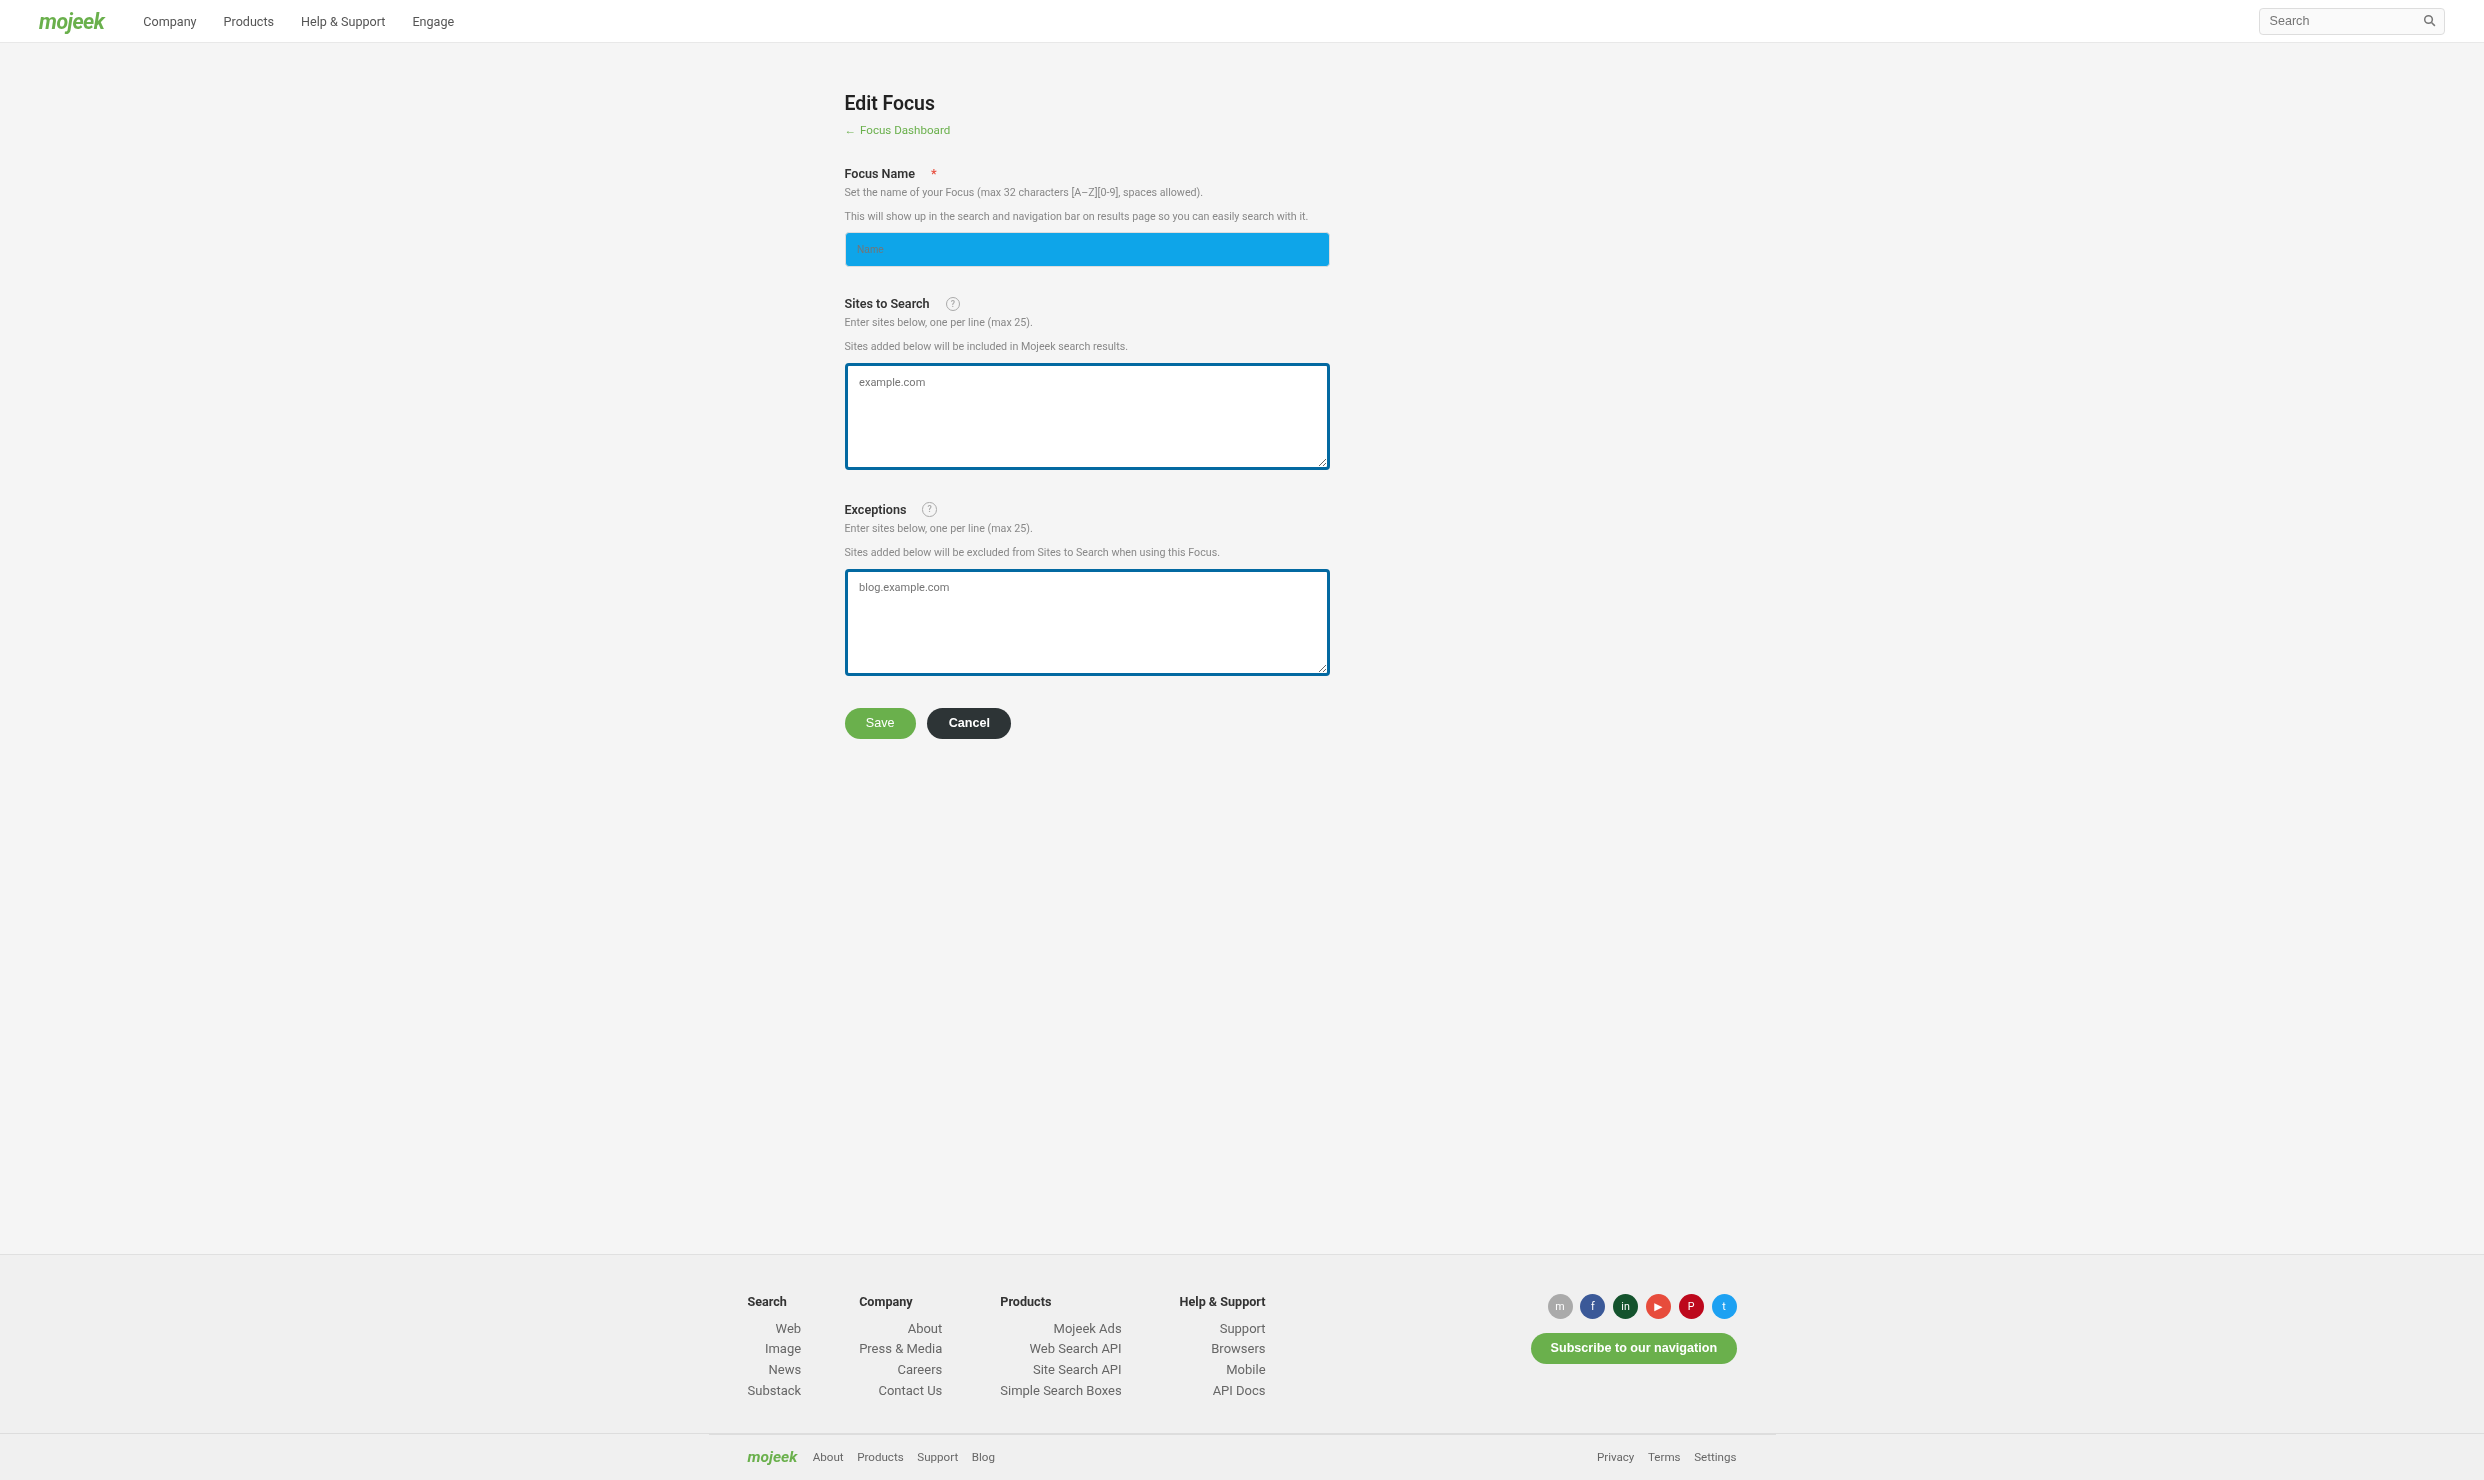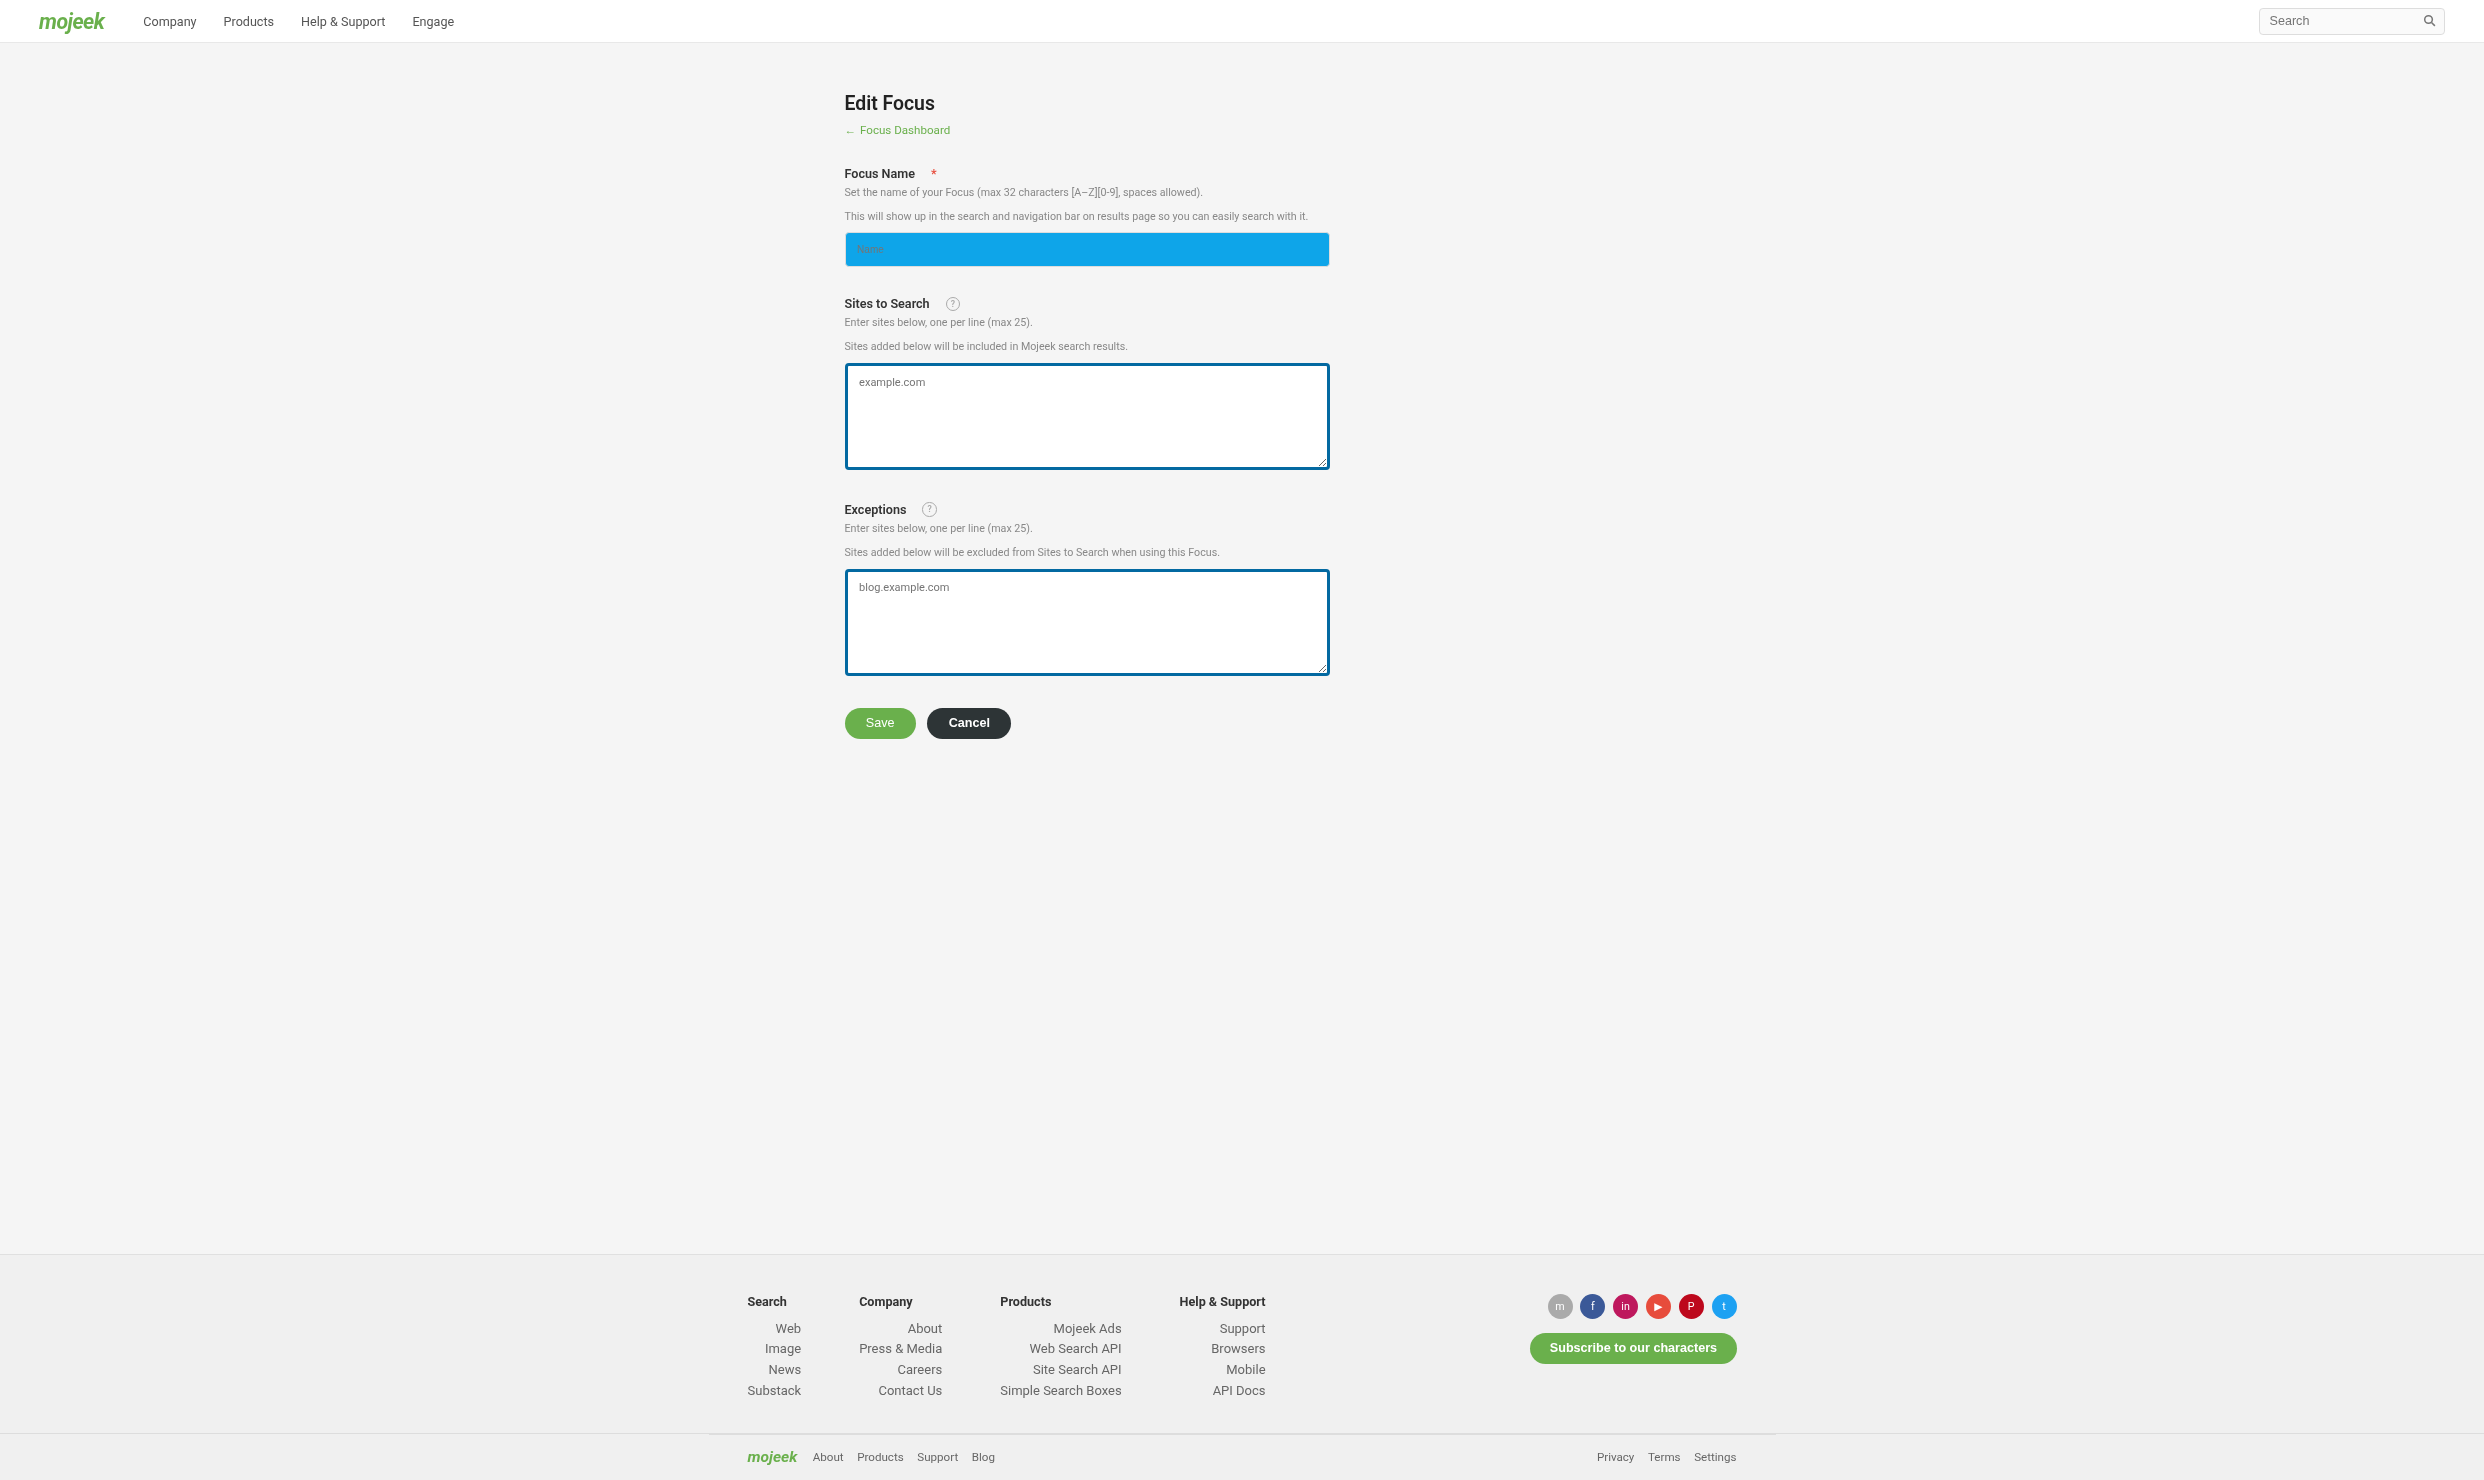--- a/index.html
+++ b/index.html
@@ -236,21 +236,21 @@
       background: #ccc;
       display: flex;
       align-items: center;
       justify-content: center;
       font-size: 10.7px;
       color: #fff;
       cursor: pointer;
     }
     .social-icon.m-icon { background: #aaa; }
     .social-icon.fb-icon { background: #3b5998; }
-    .social-icon.li-icon { background: #be185d; text-align: center; }
+    .social-icon.li-icon { background: #14532d; text-align: center; }
     .social-icon.yt-icon { background: #e74c3c; }
     .social-icon.pin-icon { background: #bd081c; }
     .social-icon.tw-icon { background: #1da1f2; }
     .btn-newsletter {
       background: #6ab04c;
       color: #fff;
       border: none;
       border-radius: 19.4px;
       padding: 8.7px 19.4px;
       font-size: 12.6px;
@@ -399,21 +399,21 @@
     </div>
     <div class="footer-right">
       <div class="social-icons">
         <div class="social-icon m-icon">m</div>
         <div class="social-icon fb-icon">f</div>
         <div class="social-icon li-icon">in</div>
         <div class="social-icon yt-icon">▶</div>
         <div class="social-icon pin-icon">P</div>
         <div class="social-icon tw-icon">t</div>
       </div>
-      <button class="btn-newsletter">Subscribe to our characters</button>
+      <button class="btn-newsletter">Subscribe to our navigation</button>
     </div>
   </div>
   <div style="border-top: 1px solid #ddd;">
     <div class="footer-bottom">
       <div class="footer-bottom-left">
         <span class="footer-logo">mojeek</span>
         <div class="footer-bottom-links">
           <a>About</a>
           <a>Products</a>
           <a>Support</a>

